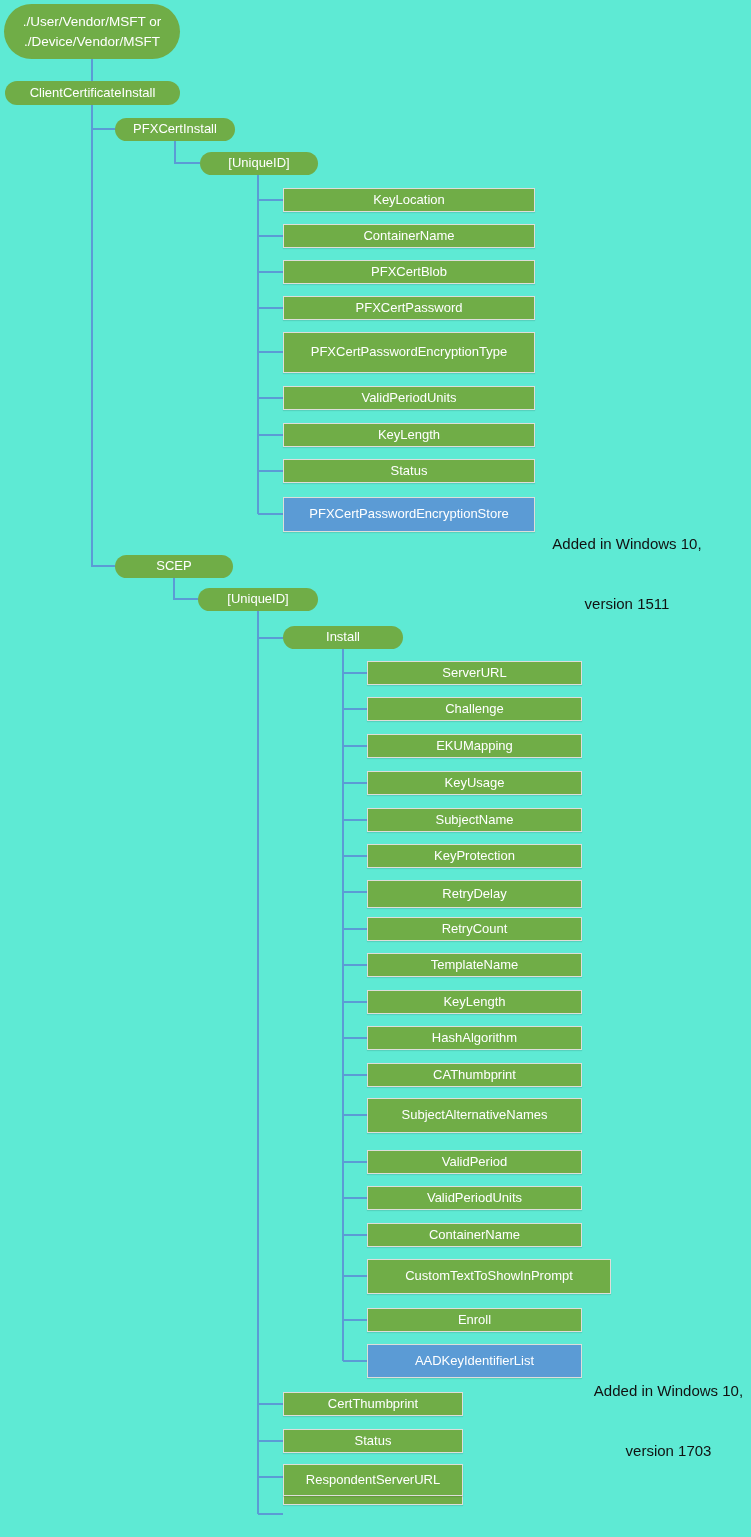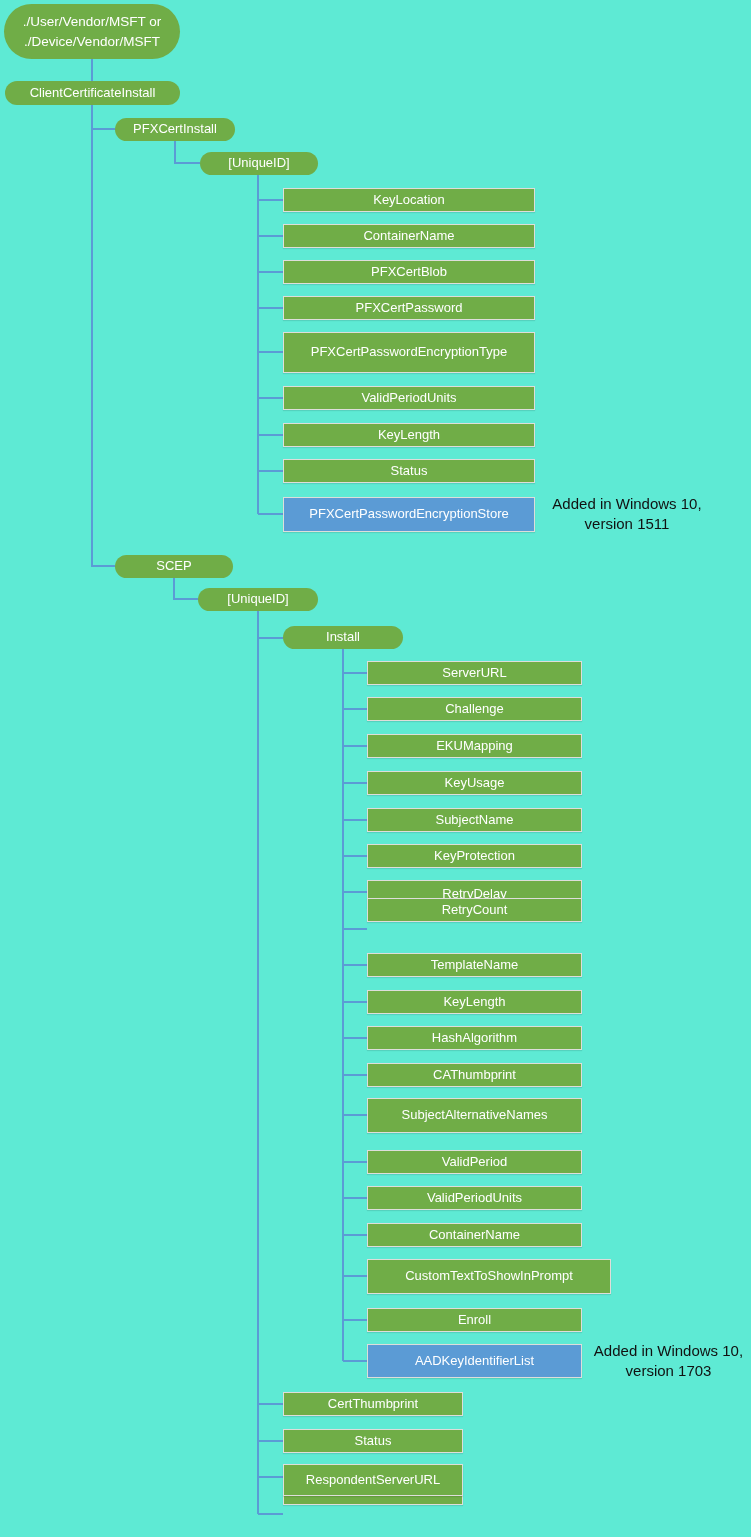--- a/index.html
+++ b/index.html
@@ -45,21 +45,21 @@
   .box { border: 1px solid #dededa; box-shadow: 0 1px 1px rgba(0,0,0,0.10); }
   .blue { background: var(--blue); }
   .italic { }
   .note {
     position: absolute;
     color: #111111;
     font-size: 15px;
     line-height: 20px;
     text-align: center;
   }
-  .note span { display: block; }
+  .note span { display: block; margin-top: 40px; }
   .root-pill span { display: block; }
 </style>
 </head>
 <body>
 
 <div class="canvas">
 
   <svg class="connectors" viewBox="0 0 751 1537" xmlns="http://www.w3.org/2000/svg">
     <path style="stroke:var(--connector)" stroke-width="2" fill="none" d="
       M92 59 V81
@@ -112,21 +112,21 @@
 
   <div class="node pill" style="left:283px;top:626px;width:120px;height:23px">Install</div>
 
   <div class="node box" style="left:367px;top:661px;width:215px;height:24px">ServerURL</div>
   <div class="node box" style="left:367px;top:697px;width:215px;height:24px">Challenge</div>
   <div class="node box" style="left:367px;top:734px;width:215px;height:24px">EKUMapping</div>
   <div class="node box" style="left:367px;top:771px;width:215px;height:24px">KeyUsage</div>
   <div class="node box" style="left:367px;top:808px;width:215px;height:24px">SubjectName</div>
   <div class="node box" style="left:367px;top:844px;width:215px;height:24px">KeyProtection</div>
   <div class="node box" style="left:367px;top:880px;width:215px;height:28px">RetryDelay</div>
-  <div class="node box" style="left:367px;top:898px;width:215px;height:24px">RetryCount</div>
+  <div class="node box" style="left:367px;top:917px;width:215px;height:24px">RetryCount</div>
   <div class="node box" style="left:367px;top:953px;width:215px;height:24px">TemplateName</div>
   <div class="node box" style="left:367px;top:990px;width:215px;height:24px">KeyLength</div>
   <div class="node box" style="left:367px;top:1026px;width:215px;height:24px">HashAlgorithm</div>
   <div class="node box" style="left:367px;top:1063px;width:215px;height:24px">CAThumbprint</div>
   <div class="node box" style="left:367px;top:1098px;width:215px;height:35px">SubjectAlternativeNames</div>
   <div class="node box" style="left:367px;top:1150px;width:215px;height:24px">ValidPeriod</div>
   <div class="node box" style="left:367px;top:1186px;width:215px;height:24px">ValidPeriodUnits</div>
   <div class="node box" style="left:367px;top:1223px;width:215px;height:24px">ContainerName</div>
   <div class="node box" style="left:367px;top:1259px;width:244px;height:35px">CustomTextToShowInPrompt</div>
   <div class="node box" style="left:367px;top:1308px;width:215px;height:24px">Enroll</div>

